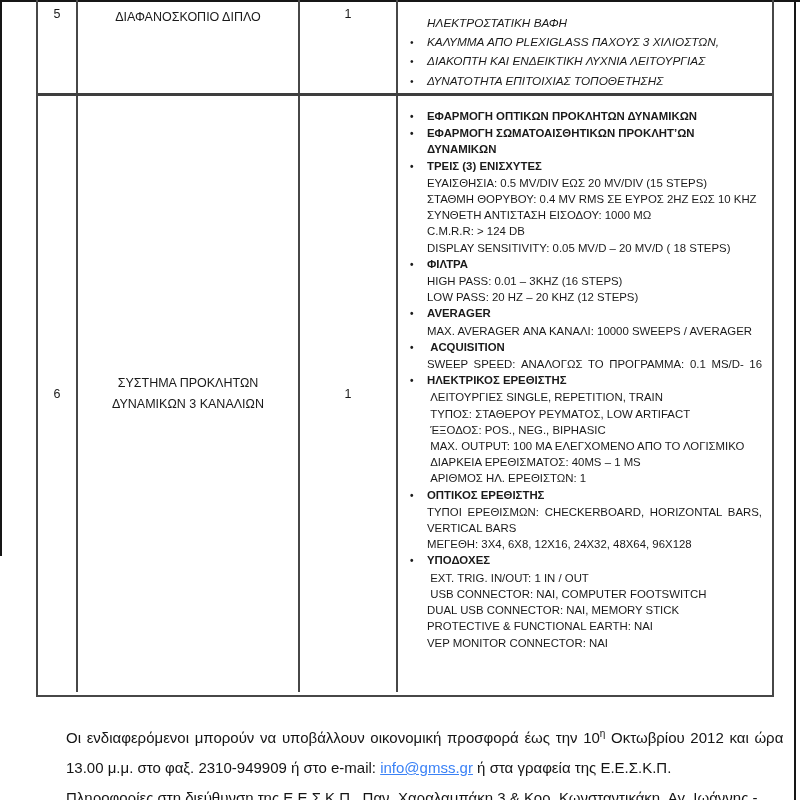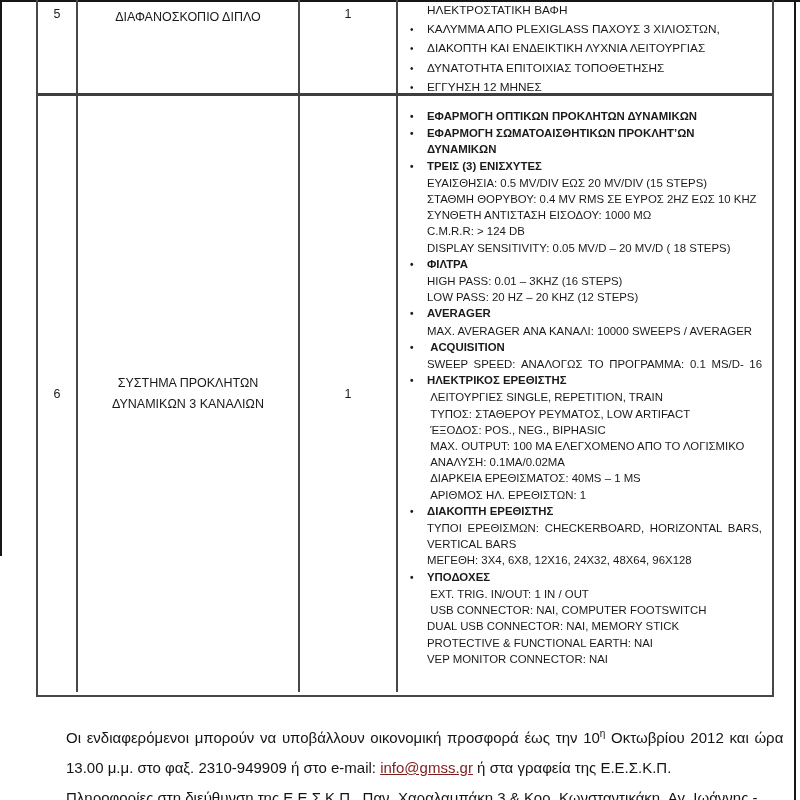--- a/index.html
+++ b/index.html
@@ -27,37 +27,37 @@
   .cell.specs{border-right:none;}
 
   .row5 .num,.row5 .name,.row5 .qty{padding-top:7px;text-align:center;font-size:12.5px;}
   .row6 .num,.row6 .name,.row6 .qty{
     display:flex;flex-direction:column;align-items:center;justify-content:center;
     text-align:center;font-size:12.5px;
   }
   .name div{line-height:21px;}
 
   .cell.specs{padding:0 10px 0 12px;}
-  .row5 .cell.specs{padding-top:1px;}
+  .row5 .cell.specs{padding-top:14px;font-style:italic;}
   .row6 .cell.specs{padding-top:12px;}
 
   .spec{display:flex;align-items:baseline;}
   .row5 .spec{line-height:18.6px;font-size:11.8px;}
   .row6 .spec{line-height:16.2px;font-size:11.4px;}
   .blt{flex:0 0 17px;width:17px;font-size:10px;}
   .txt{flex:1;white-space:pre-wrap;min-width:0;}
   .spec.b{font-weight:700;}
   .spec.j .txt{white-space:normal;text-align:justify;text-align-last:justify;}
 
   
   .footer{position:absolute;left:66px;top:728px;width:708px;font-size:15px;color:#141414;}
   .fline{line-height:20px;margin:0 0 10px 0;white-space:nowrap;}
   .fline.f1{word-spacing:1.5px;}
   .fline sup{font-size:10px;line-height:0;}
-  .mail{color:#7f1d1d;text-decoration:underline;cursor:pointer;}
+  .mail{color:#3b82f6;text-decoration:underline;cursor:pointer;}
 </style>
 </head>
 <body>
 
 <div class="page">
 
   <div class="edge top"></div>
   <div class="edge right"></div>
   <div class="edge left"></div>
 
@@ -176,33 +176,29 @@
           <div class="spec">
             <span class="blt"></span>
             <span class="txt"> ΈΞΟΔΟΣ: POS., NEG., BIPHASIC</span>
           </div>
           <div class="spec">
             <span class="blt"></span>
             <span class="txt"> MAX. OUTPUT: 100 MA ΕΛΕΓΧΟΜΕΝΟ ΑΠΟ ΤΟ ΛΟΓΙΣΜΙΚΟ</span>
           </div>
           <div class="spec">
             <span class="blt"></span>
-            <span class="txt"> ΑΝΑΛΥΣΗ: 0.1MA/0.02MA</span>
-          </div>
-          <div class="spec">
-            <span class="blt"></span>
             <span class="txt"> ΔΙΑΡΚΕΙΑ ΕΡΕΘΙΣΜΑΤΟΣ: 40MS – 1 MS</span>
           </div>
           <div class="spec">
             <span class="blt"></span>
             <span class="txt"> ΑΡΙΘΜΟΣ ΗΛ. ΕΡΕΘΙΣΤΩΝ: 1</span>
           </div>
           <div class="spec b">
             <span class="blt">•</span>
-            <span class="txt">ΔΙΑΚΟΠΤΗ ΕΡΕΘΙΣΤΗΣ</span>
+            <span class="txt">ΟΠΤΙΚΟΣ ΕΡΕΘΙΣΤΗΣ</span>
           </div>
           <div class="spec j">
             <span class="blt"></span>
             <span class="txt">ΤΥΠΟΙ ΕΡΕΘΙΣΜΩΝ: CHECKERBOARD, HORIZONTAL BARS,</span>
           </div>
           <div class="spec">
             <span class="blt"></span>
             <span class="txt">VERTICAL BARS</span>
           </div>
           <div class="spec">

